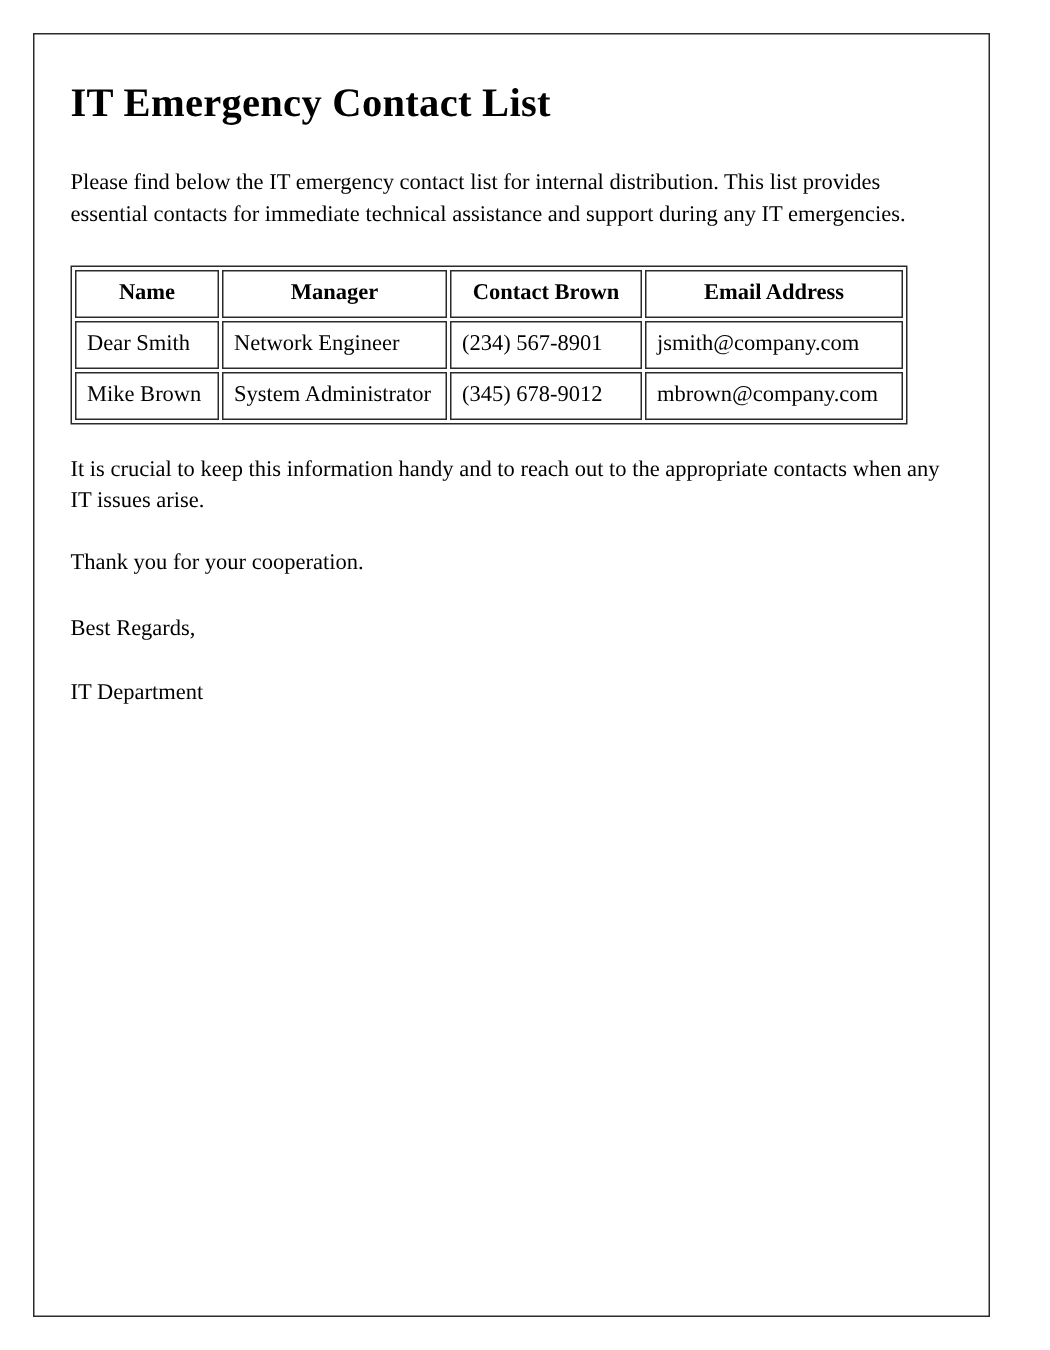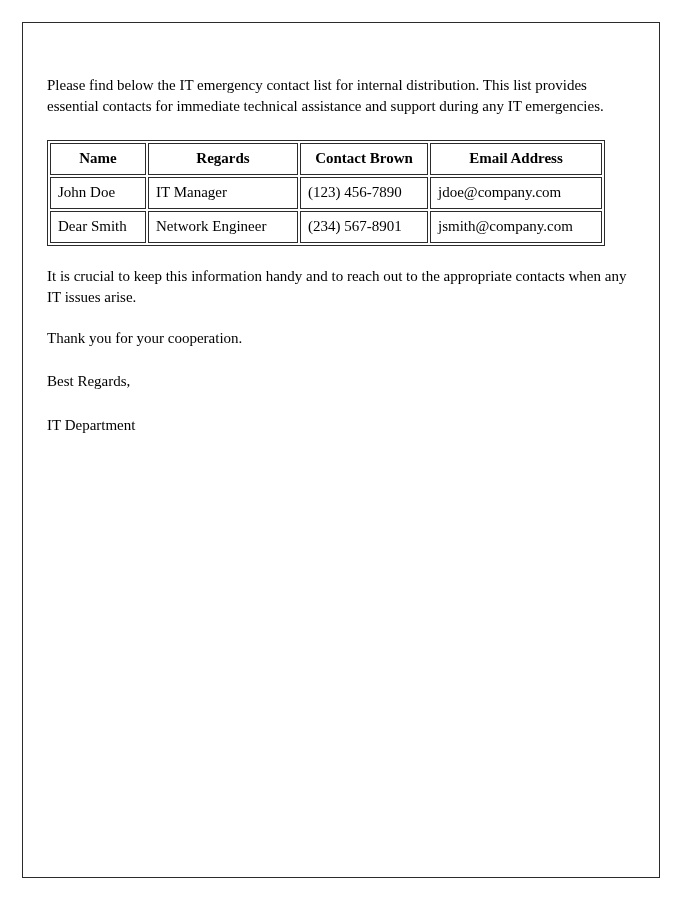--- a/index.html
+++ b/index.html
@@ -96,51 +96,52 @@
   .sign-line {
     margin-top: 22px;
   }
 </style>
 </head>
 <body>
 
 <div id="page">
   <div id="page-inner">
 
+    <h1 class="doc-title">IT Emergency Contact List</h1>
 
 
     <p class="para tight">Please find below the IT emergency contact list for internal distribution. This list provides essential contacts for immediate technical assistance and support during any IT emergencies.</p>
 
     <table class="contact-table">
       <colgroup>
         <col class="c-name">
         <col class="c-position">
         <col class="c-contact">
         <col class="c-email">
       </colgroup>
       <thead>
         <tr>
           <th>Name</th>
-          <th>Regards</th>
+          <th>Manager</th>
           <th>Contact Brown</th>
           <th>Email Address</th>
         </tr>
       </thead>
       <tbody>
         <tr>
-          <td>John Doe</td>
-          <td>IT Manager</td>
-          <td>(123) 456-7890</td>
-          <td>jdoe@company.com</td>
-        </tr>
-        <tr>
           <td>Dear Smith</td>
           <td>Network Engineer</td>
           <td>(234) 567-8901</td>
           <td>jsmith@company.com</td>
+        </tr>
+        <tr>
+          <td>Mike Brown</td>
+          <td>System Administrator</td>
+          <td>(345) 678-9012</td>
+          <td>mbrown@company.com</td>
         </tr>
       </tbody>
     </table>
 
     <p class="para after-table">It is crucial to keep this information handy and to reach out to the appropriate contacts when any IT issues arise.</p>
 
     <p class="para">Thank you for your cooperation.</p>
 
     <p class="para sign-line">Best Regards,</p>
 

